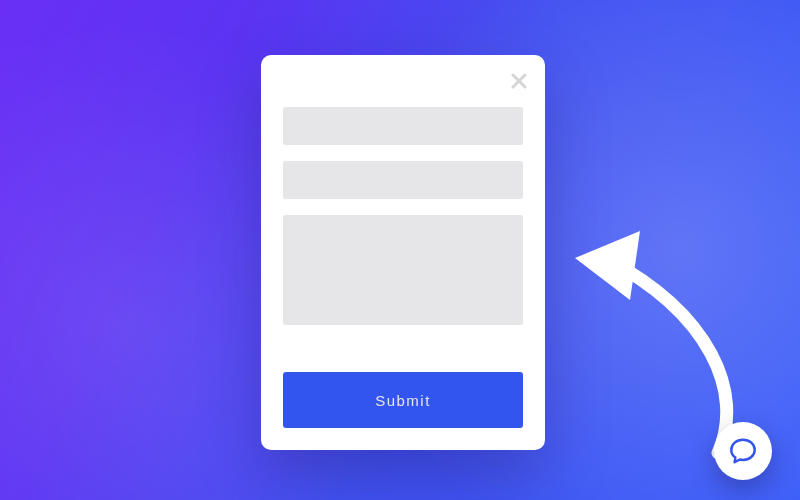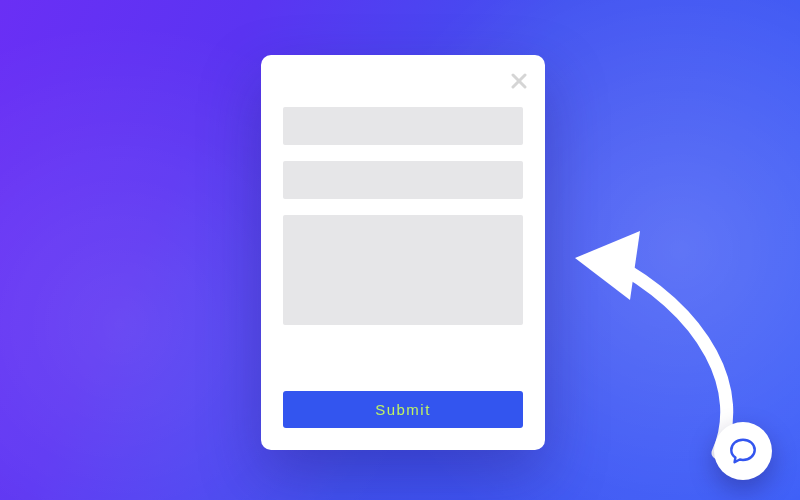--- a/index.html
+++ b/index.html
@@ -67,23 +67,23 @@
     border: none;
     border-radius: 2px;
     height: 110px;
     width: 100%;
     resize: none;
   }
 
   .submit {
     margin-top: auto;
     width: 100%;
-    height: 37px;
+    height: 56px;
     background: #3355ef;
-    color: #bef264;
+    color: #e5e5e5;
     border: none;
     border-radius: 3px;
     font-size: 15px;
     letter-spacing: 1.5px;
     cursor: pointer;
   }
 
   .arrow {
     position: absolute;
     left: 560px;

